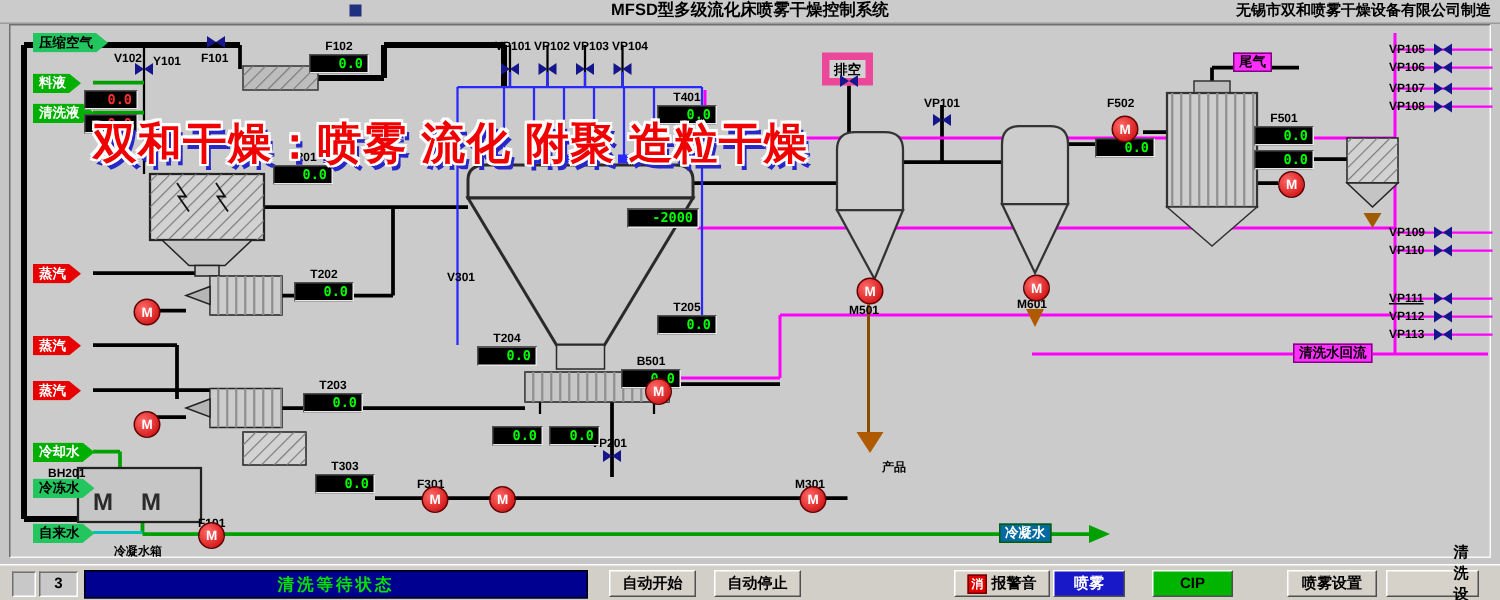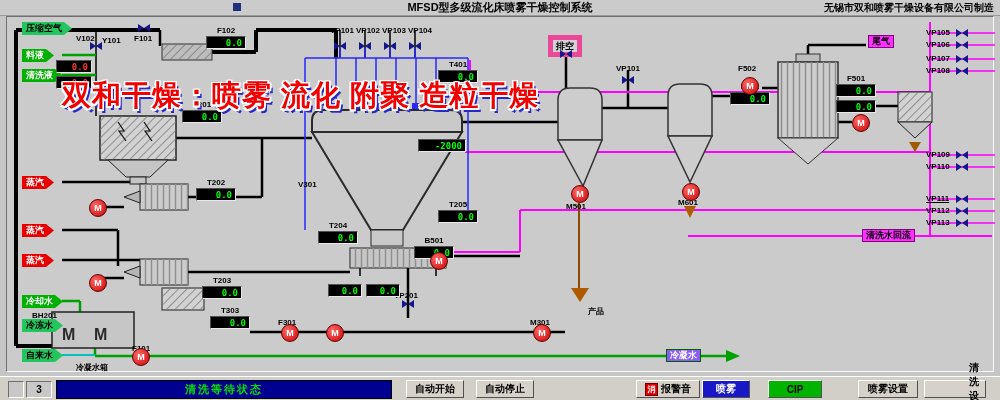--- a/index.html
+++ b/index.html
@@ -15,21 +15,21 @@
   .title-icon{position:absolute;left:233px;top:3px;width:8px;height:8px;background:#203080;}
   
   .diagram{position:absolute;left:0;top:0;width:1000px;height:400px;}
   .bezel{position:absolute;left:6px;top:16px;width:986px;height:354px;
          border:1px solid;border-color:#707070 #f8f8f8 #f8f8f8 #707070;background:#cbcbcb;}
   svg.piping{position:absolute;left:0;top:0;z-index:1;}
   .overlays{position:absolute;left:0;top:0;width:1000px;height:400px;z-index:2;}
   .dlabel{position:absolute;font-size:8px;font-weight:bold;color:#000;white-space:nowrap;z-index:3;}
   .dlabel.plain{background:#d2d2d2;border:5px solid #ec4899;padding:0 3px;font-size:9px;height:12px;line-height:12px;}
   .dlabel.magenta{background:#ff30ff;border:1px solid #800080;padding:0 3px;font-size:9px;height:11px;line-height:11px;}
-  .dlabel.green{background:#8b5cf6;border:1px solid #006000;color:#fff;padding:0 3px;font-size:9px;height:11px;line-height:11px;}
+  .dlabel.green{background:#0369a1;border:1px solid #006000;color:#fff;padding:0 3px;font-size:9px;height:11px;line-height:11px;}
   .ftag{position:absolute;height:13px;line-height:13px;font-size:9px;font-weight:bold;
         padding:0 10px 0 4px;white-space:nowrap;z-index:3;
         clip-path:polygon(0 0,calc(100% - 8px) 0,100% 50%,calc(100% - 8px) 100%,0 100%);}
   .ftag.cyan{background:#22c55e;color:#000;}
   .ftag.green{background:#00b000;color:#fff;}
   .ftag.red{background:#e80000;color:#fff;}
   .readout{position:absolute;display:flex;flex-direction:column;align-items:center;z-index:3;}
   .readout .lbl{font-size:8px;font-weight:bold;color:#000;height:10px;line-height:10px;text-align:right;}
   .readout .val{background:#000;color:#00ff00;font-family:"DejaVu Sans Mono",monospace;
         font-weight:bold;font-size:9px;height:13px;line-height:13px;text-align:right;
@@ -201,21 +201,21 @@
         <div class="dlabel" style="left: 76px; top: 34px;">V102</div>
         <div class="dlabel" style="left: 134px; top: 34px;">F101</div>
         <div class="dlabel" style="left: 70px; top: 36px; margin-left: 32px;">Y101</div>
         <div class="dlabel" style="left: 330px; top: 26px;">VP101</div>
         <div class="dlabel" style="left: 356px; top: 26px;">VP102</div>
         <div class="dlabel" style="left: 382px; top: 26px;">VP103</div>
         <div class="dlabel" style="left: 408px; top: 26px;">VP104</div>
         <div class="dlabel plain" style="left: 548px; top: 35px;">排空</div>
         <div class="dlabel" style="left: 616px; top: 64px;">VP101</div>
         <div class="dlabel" style="left: 738px; top: 64px;">F502</div>
-        <div class="dlabel magenta" style="left: 868px; top: 35px;">尾气</div>
+        <div class="dlabel magenta" style="left: 822px; top: 35px;">尾气</div>
         <div class="dlabel" style="left: 298px; top: 180px;">V301</div>
         <div class="dlabel" style="left: 566px; top: 202px;">M501</div>
         <div class="dlabel" style="left: 678px; top: 198px;">M601</div>
         <div class="dlabel" style="left: 394px; top: 291px;">VP201</div>
         <div class="dlabel" style="left: 588px; top: 306px;">产品</div>
         <div class="dlabel" style="left: 530px; top: 318px;">M301</div>
         <div class="dlabel" style="left: 278px; top: 318px;">F301</div>
         <div class="dlabel" style="left: 32px; top: 311px;">BH201</div>
         <div class="dlabel" style="left: 76px; top: 362px;">冷凝水箱</div>
         <div class="dlabel" style="left: 132px; top: 344px;">F101</div>
@@ -245,21 +245,21 @@
           <div class="val" style="width: 40px;">0.0</div>
         </div>
         <div class="readout" style="left: 182px; top: 100px;">
           <div class="lbl">T201</div>
           <div class="val" style="width: 40px;">0.0</div>
         </div>
         <div class="readout" style="left: 196px; top: 178px;">
           <div class="lbl">T202</div>
           <div class="val" style="width: 40px;">0.0</div>
         </div>
-        <div class="readout" style="left: 202px; top: 252px; margin-top: 24px;">
+        <div class="readout" style="left: 202px; top: 252px;">
           <div class="lbl">T203</div>
           <div class="val" style="width: 40px;">0.0</div>
         </div>
         <div class="readout" style="left: 210px; top: 306px;">
           <div class="lbl">T303</div>
           <div class="val" style="width: 40px;">0.0</div>
         </div>
         <div class="readout" style="left: 318px; top: 221px;">
           <div class="lbl">T204</div>
           <div class="val" style="width: 40px;">0.0</div>

